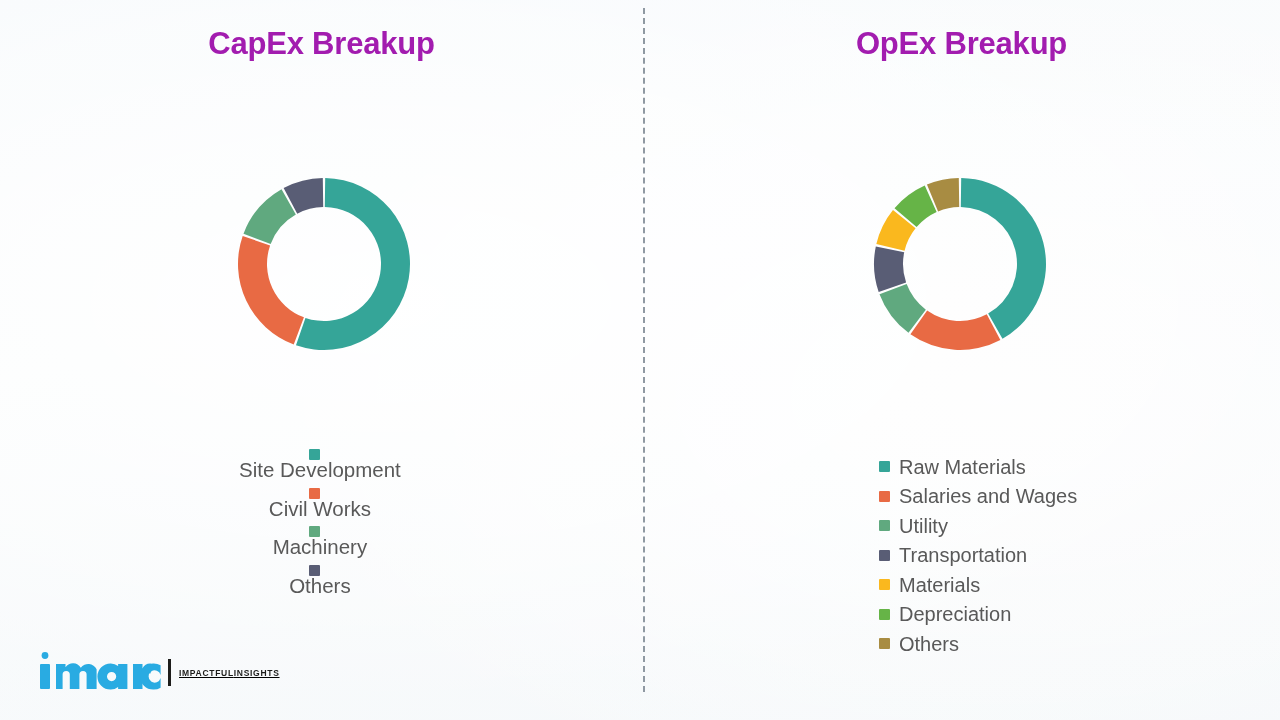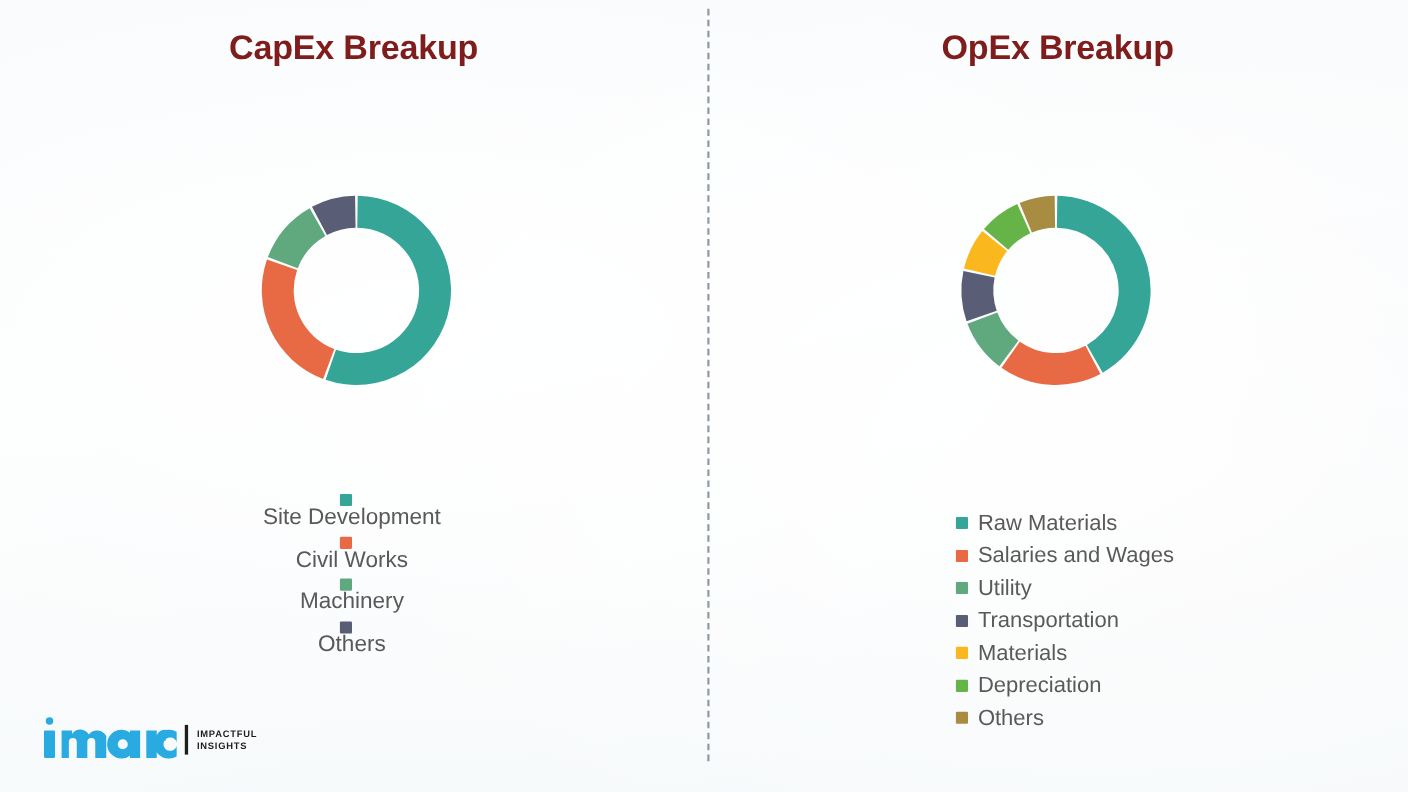--- a/index.html
+++ b/index.html
@@ -48,41 +48,41 @@
   .panel { position:absolute; top:0; height:720px; }
   #panel-capex { left:0;    width:643px; }
   #panel-opex  { left:643px; width:637px;text-decoration:underline; }
 
   .panel-title {
     position:absolute; top:26px;
     width:100%;
     text-align:center;
     font-size:31px;
     font-weight:bold;
-    color:#7f1d1d;
+    color:#a21caf;
     letter-spacing:-0.2px;
     white-space:nowrap;
   }
 
   .donut-wrap {
     position:absolute;
     top:176px;
     width:176px; height:176px;
   }
   #donut-capex-wrap { left:236px; }
   #donut-opex-wrap  { left:229px; }
   .donut-wrap svg { display:block; width:176px; height:176px; overflow:visible; }
 
   
   .legend { position:absolute; }
   #legend-capex {
     left:239px; top:449px;
   }
   #legend-opex {
-    left:226px; top:452px;margin-top:9px;
+    left:236px; top:452px;
   }
   .legend-item {
     display:flex;
     align-items:center;
     white-space:nowrap;
   }
   #legend-capex .legend-item { height:38.5px;flex-direction:column; }
   #legend-opex  .legend-item { height:29.5px; }
 
   .legend-swatch {
@@ -110,23 +110,24 @@
   #logo-mark { display:block; }
   #logo-rule {
     width:3px; height:27px;
     background:#1d1d1b;
     margin:0 8px 0 7px;
     align-self:center;
     margin-top:3px;
   }
   #logo-tagline {
     display:flex;
-    flex-direction:column;
+    flex-direction:row;
     justify-content:center;
     margin-top:4px;
+    text-decoration:underline;
   }
   #logo-tagline span {
     font-size:8.5px;
     font-weight:bold;
     letter-spacing:0.7px;
     color:#1d1d1b;
     line-height:11px;
   }
 </style>
 </head>

